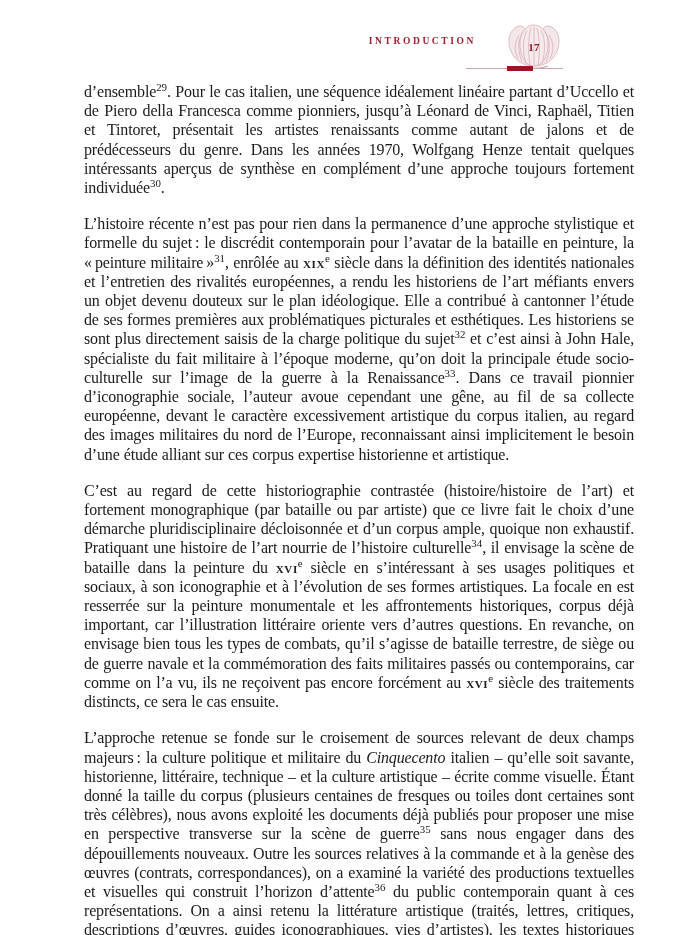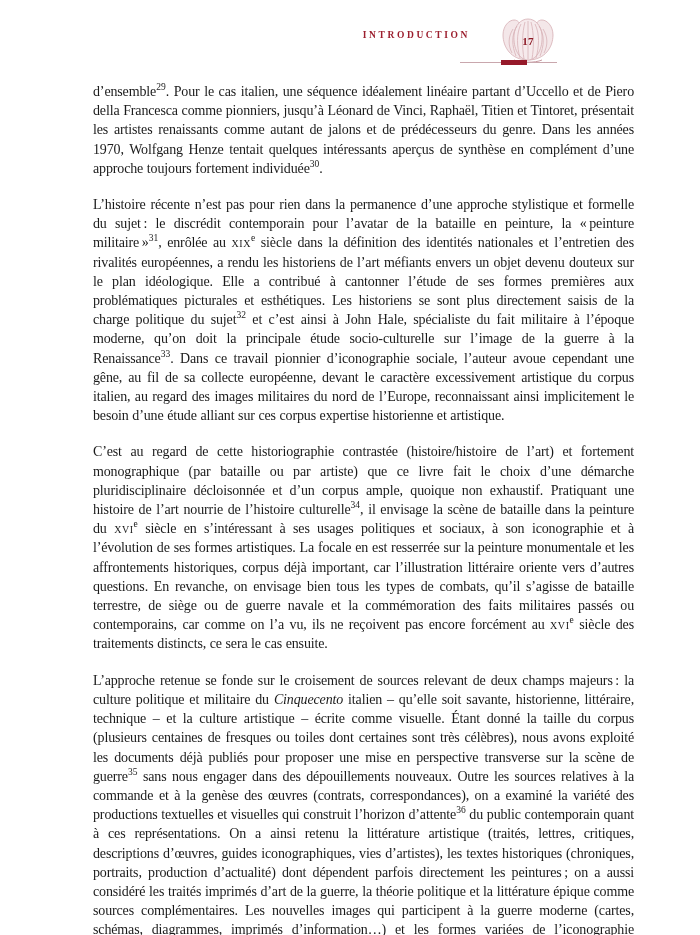--- a/index.html
+++ b/index.html
@@ -14,24 +14,25 @@
     position: relative;
     overflow: hidden;
     font-family: "Liberation Serif", "DejaVu Serif", serif;
     color: #1a1a1a;
     -webkit-font-smoothing: antialiased;
   }
 
   
   .running-head {
     position: absolute;
-    top: 6px;
+    top: 12px;
     left: 0;
     width: 566px;
     height: 72px;
+    padding-left: 6px;
   }
   .rh-label {
     position: absolute;
     right: 96px;
     top: 24px;
     font-size: 9.5px;
     letter-spacing: 2.6px;
     font-weight: bold;
     color: #9c1f2e;
     text-transform: uppercase;
@@ -86,41 +87,42 @@
   }
 
   
   .textblock {
     position: absolute;
     left: 77px;
     top: 82px;
     width: 557px;
   }
   p.para {
-    margin: 0 0 17px 16px;
-    font-size: 14px;
+    margin: 0 0 17px 7px;
+    font-size: 16px;
     line-height: 19.2px;
     text-align: justify;
     text-justify: inter-word;
     hyphens: manual;
     letter-spacing: -0.01em;
     word-spacing: 0.02em;
   }
   p.para:last-child { margin-bottom: 0; }
 
   sup.fn {
     font-size: 0.68em;
     vertical-align: super;
     line-height: 0;
     letter-spacing: 0;
   }
   .sc {
     font-variant: small-caps;
     text-transform: lowercase;
     letter-spacing: 0.04em;
+    font-weight: bold;
   }
   .it { }
 </style>
 </head>
 <body style="background: rgb(255, 255, 255); color: rgb(26, 26, 26);">
 
 <header class="running-head">
 
   <div class="rh-label" style="color: rgb(156, 31, 46);">INTRODUCTION</div>
 

